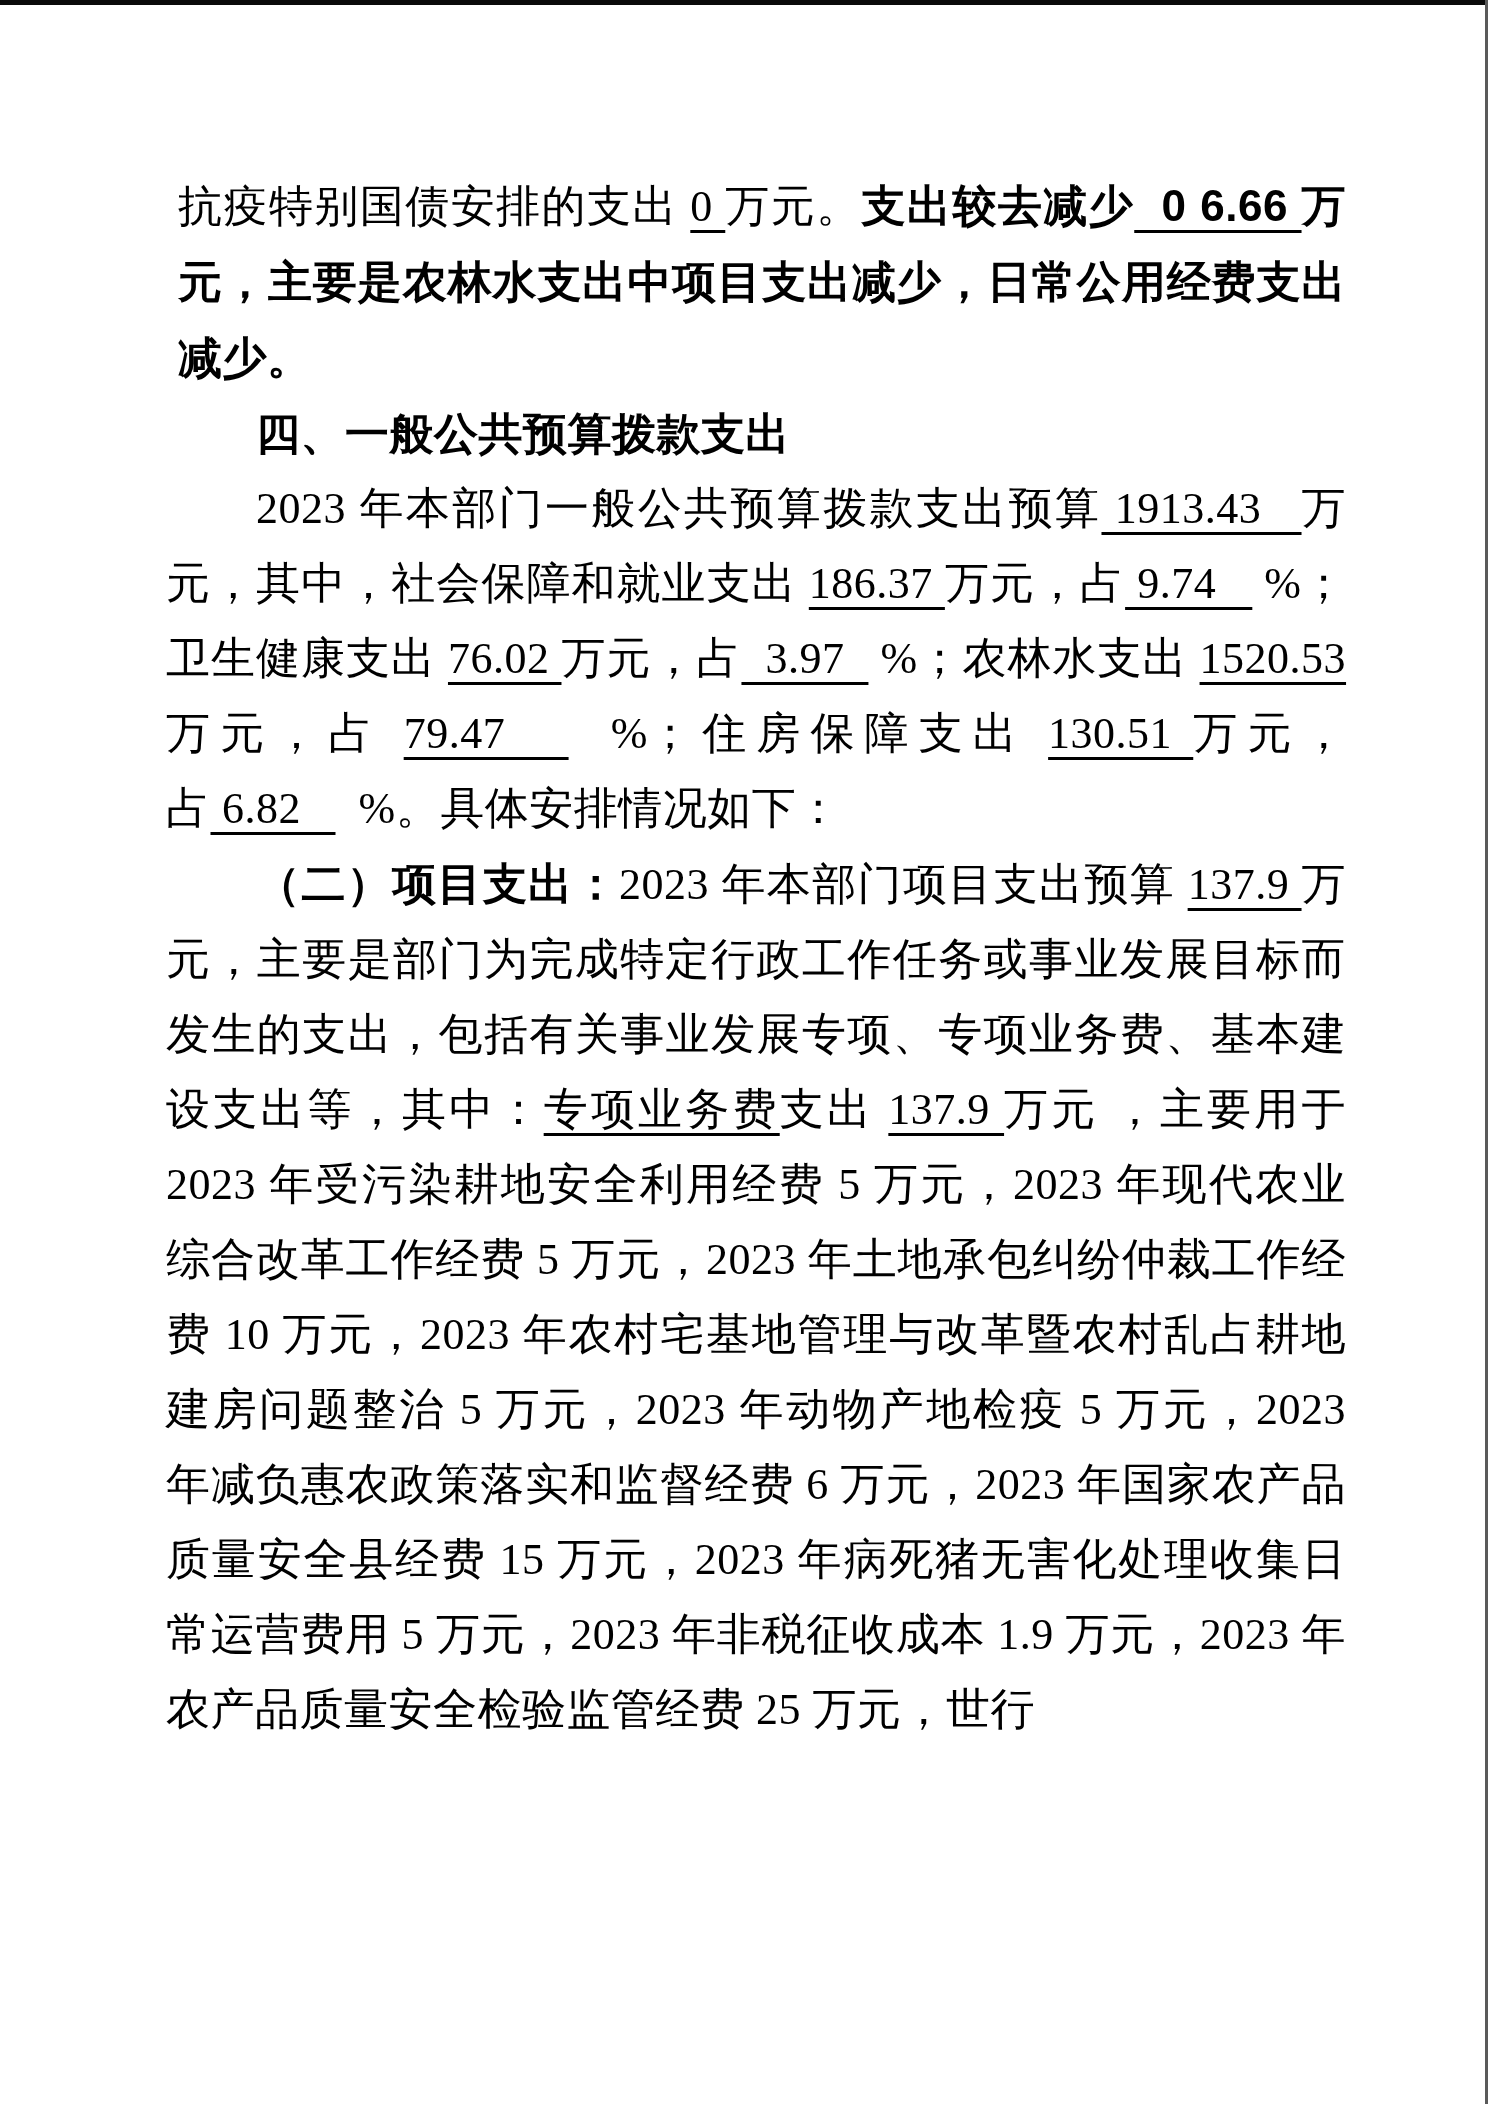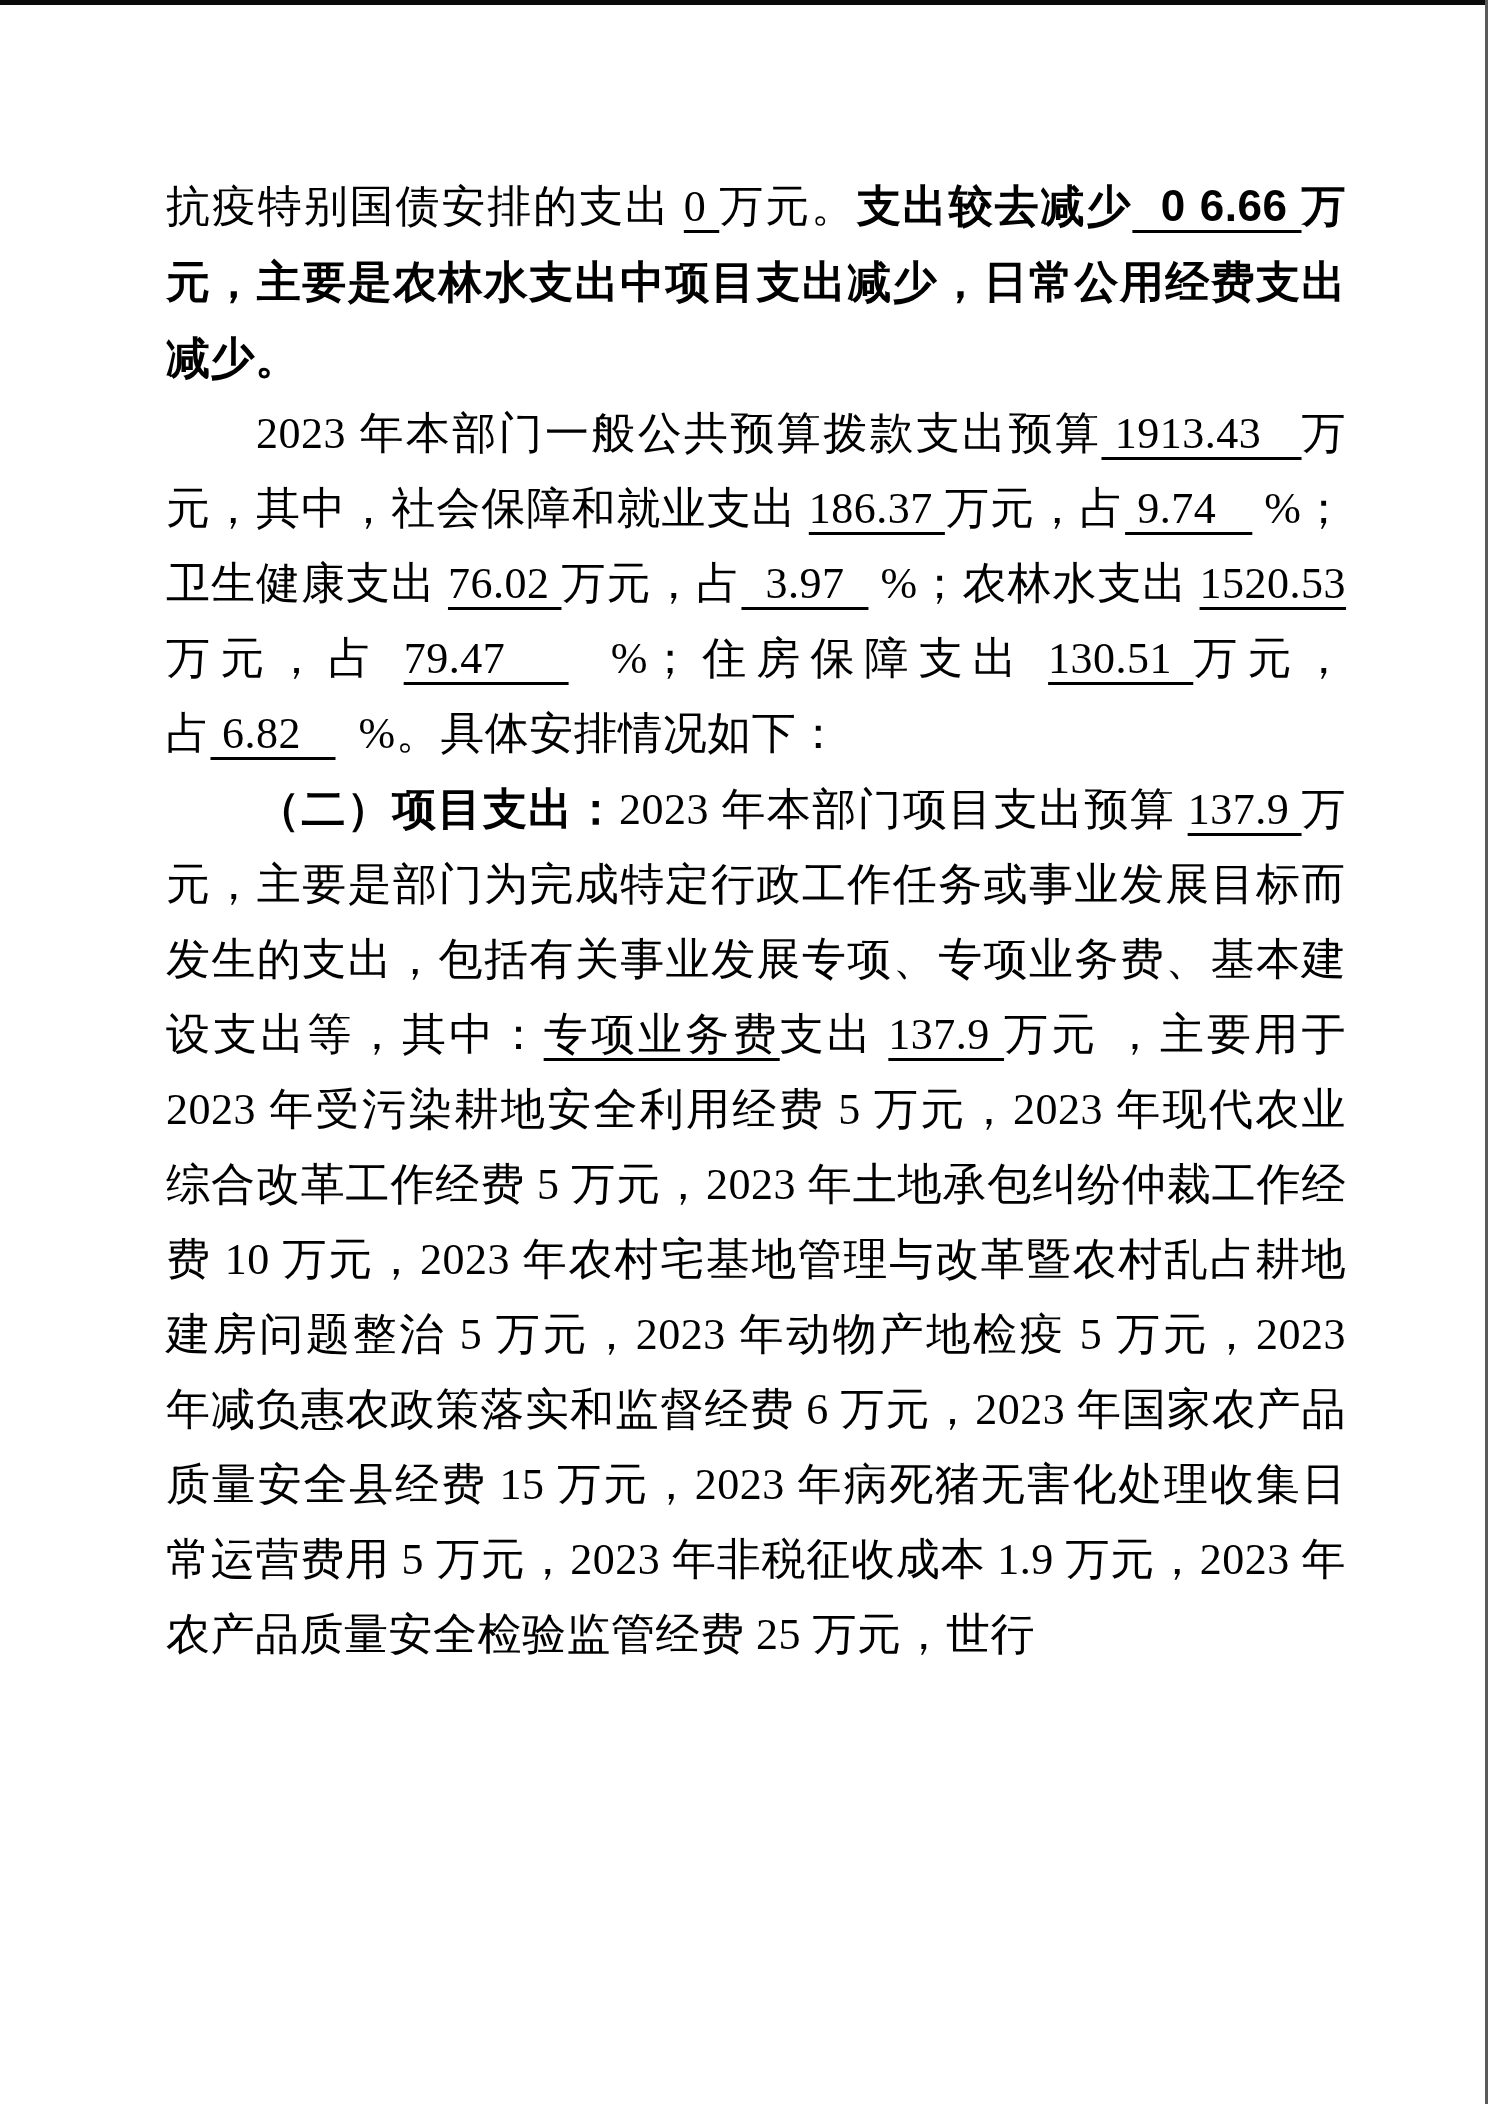--- a/index.html
+++ b/index.html
@@ -18,21 +18,21 @@
     position:absolute;top:0;right:0;width:3px;height:100%;background:#5a5a5a;
   }
   .doc{
     position:absolute;
     left:166px;top:168px;width:1180px;
     font-size:44px;line-height:75px;
     text-align:justify;
     letter-spacing:0.5px;
   }
   .para{margin:0;text-indent:90px;}
-  .para.no-indent{text-indent:0;}
+  .para.no-indent{text-indent:0;margin-left:12px;}
   .b{
     font-weight:700;
     font-family:"Liberation Sans","DejaVu Sans",sans-serif;
   }
   .u{
     text-decoration:underline;
     text-underline-offset:9px;
     text-decoration-thickness:3px;
   }
   .heading{
@@ -45,20 +45,23 @@
 
 <div class="top-edge"></div>
 <div class="right-edge"></div>
 
 <div class="doc">
 
   <p class="para no-indent">
     <span>抗疫特别国债安排的支出 </span><span class="u">0 </span><span>万元。</span><span class="b">支出较去减少</span><span class="b u">&nbsp;&nbsp;0&nbsp;6.66&nbsp;</span><span class="b">万元，主要是农林水支出中项目支出减少，日常公用经费支出减少。</span>
   </p>
 
+  <p class="para heading">
+    <span>四、一般公共预算拨款支出</span>
+  </p>
 
   <p class="para">
     <span>2023 年本部门一般公共预算拨款支出预算</span><span class="u">&nbsp;1913.43&nbsp;&nbsp;&nbsp;</span><span>万元，其中，社会保障和就业支出 </span><span class="u">186.37 </span><span>万元，占</span><span class="u">&nbsp;9.74&nbsp;&nbsp;&nbsp;</span><span>&nbsp;%；卫生健康支出 </span><span class="u">76.02 </span><span>万元，占</span><span class="u">&nbsp;&nbsp;3.97&nbsp;&nbsp;</span><span>&nbsp;%；农林水支出 </span><span class="u">1520.53 </span><span>万元，占 </span><span class="u">79.47&nbsp;&nbsp;&nbsp;</span><span>&nbsp;&nbsp;%；住房保障支出 </span><span class="u">130.51 </span><span>万元，占</span><span class="u">&nbsp;6.82&nbsp;&nbsp;&nbsp;</span><span>&nbsp;&nbsp;%。具体安排情况如下：</span>
   </p>
 
 
   <p class="para">
     <span class="b">（二）项目支出：</span><span>2023 年本部门项目支出预算 </span><span class="u">137.9 </span><span>万元，主要是部门为完成特定行政工作任务或事业发展目标而发生的支出，包括有关事业发展专项、专项业务费、基本建设支出等，其中：</span><span class="u">专项业务费</span><span>支出 </span><span class="u">137.9 </span><span>万元 ，主要用于 2023 年受污染耕地安全利用经费 5 万元，2023 年现代农业综合改革工作经费 5 万元，2023 年土地承包纠纷仲裁工作经费 10 万元，2023 年农村宅基地管理与改革暨农村乱占耕地建房问题整治 5 万元，2023 年动物产地检疫 5 万元，2023 年减负惠农政策落实和监督经费 6 万元，2023 年国家农产品质量安全县经费 15 万元，2023 年病死猪无害化处理收集日常运营费用 5 万元，2023 年非税征收成本 1.9 万元，2023 年农产品质量安全检验监管经费 25 万元，世行</span>
   </p>
 

